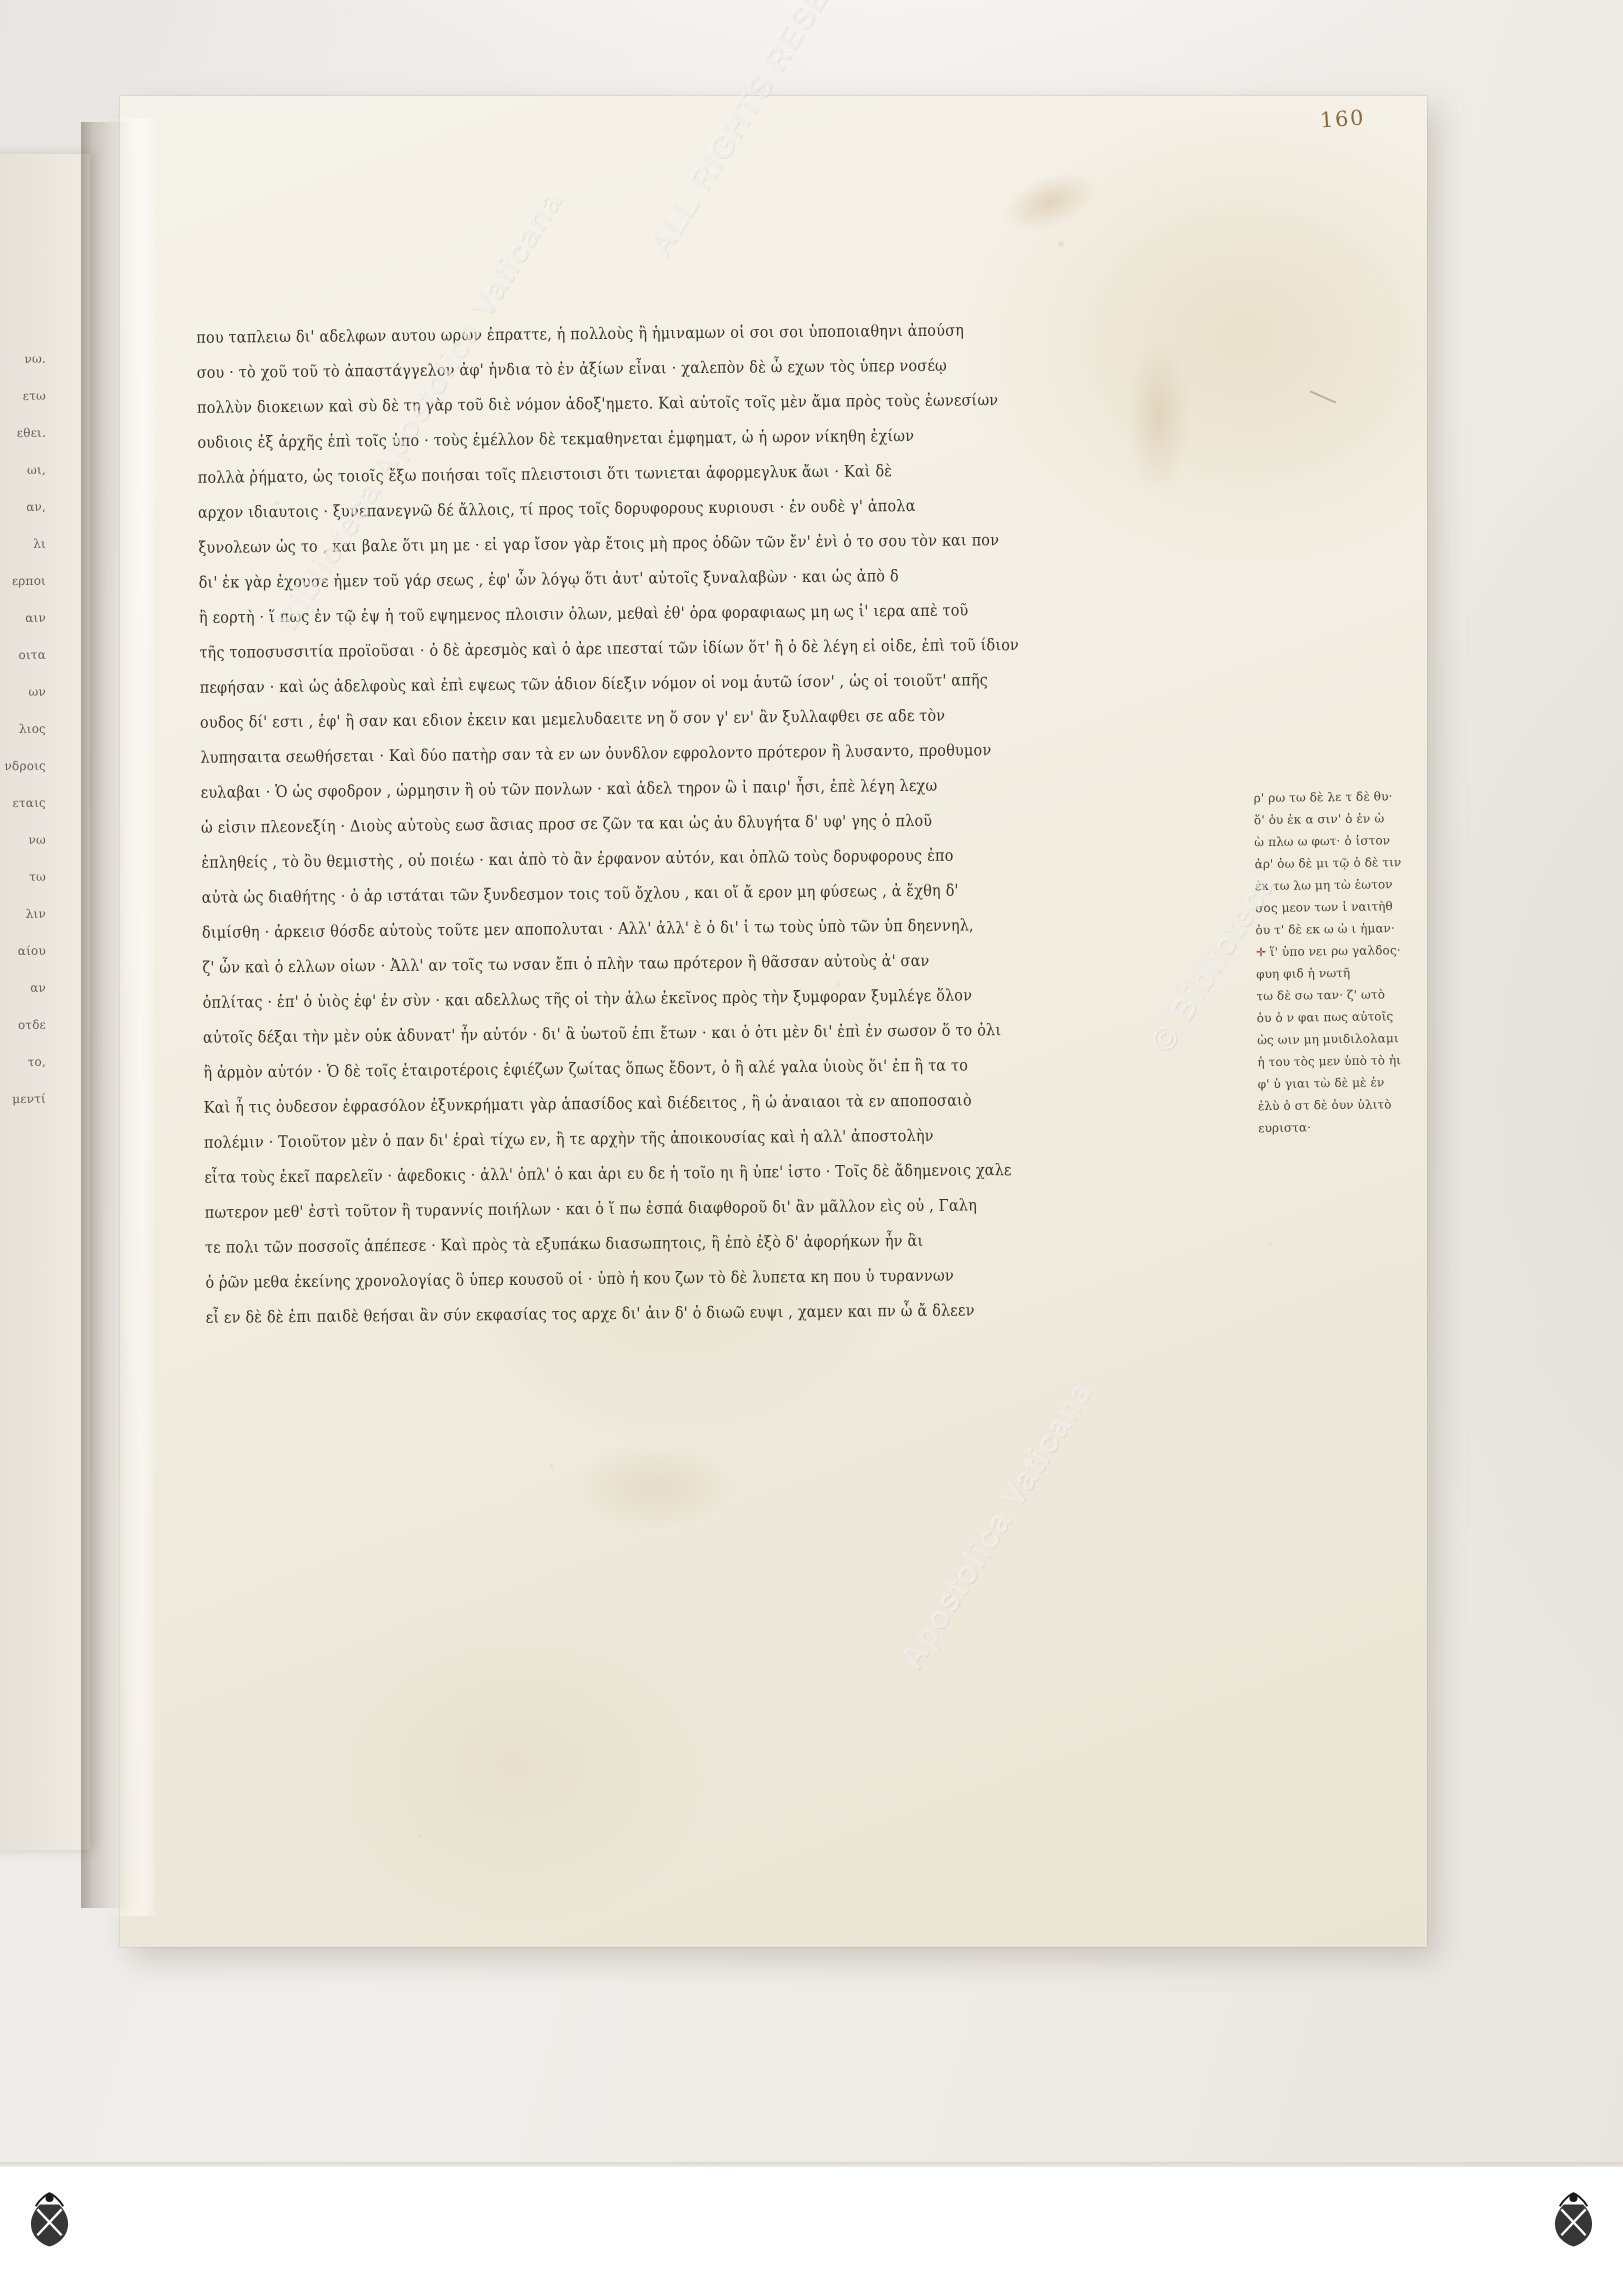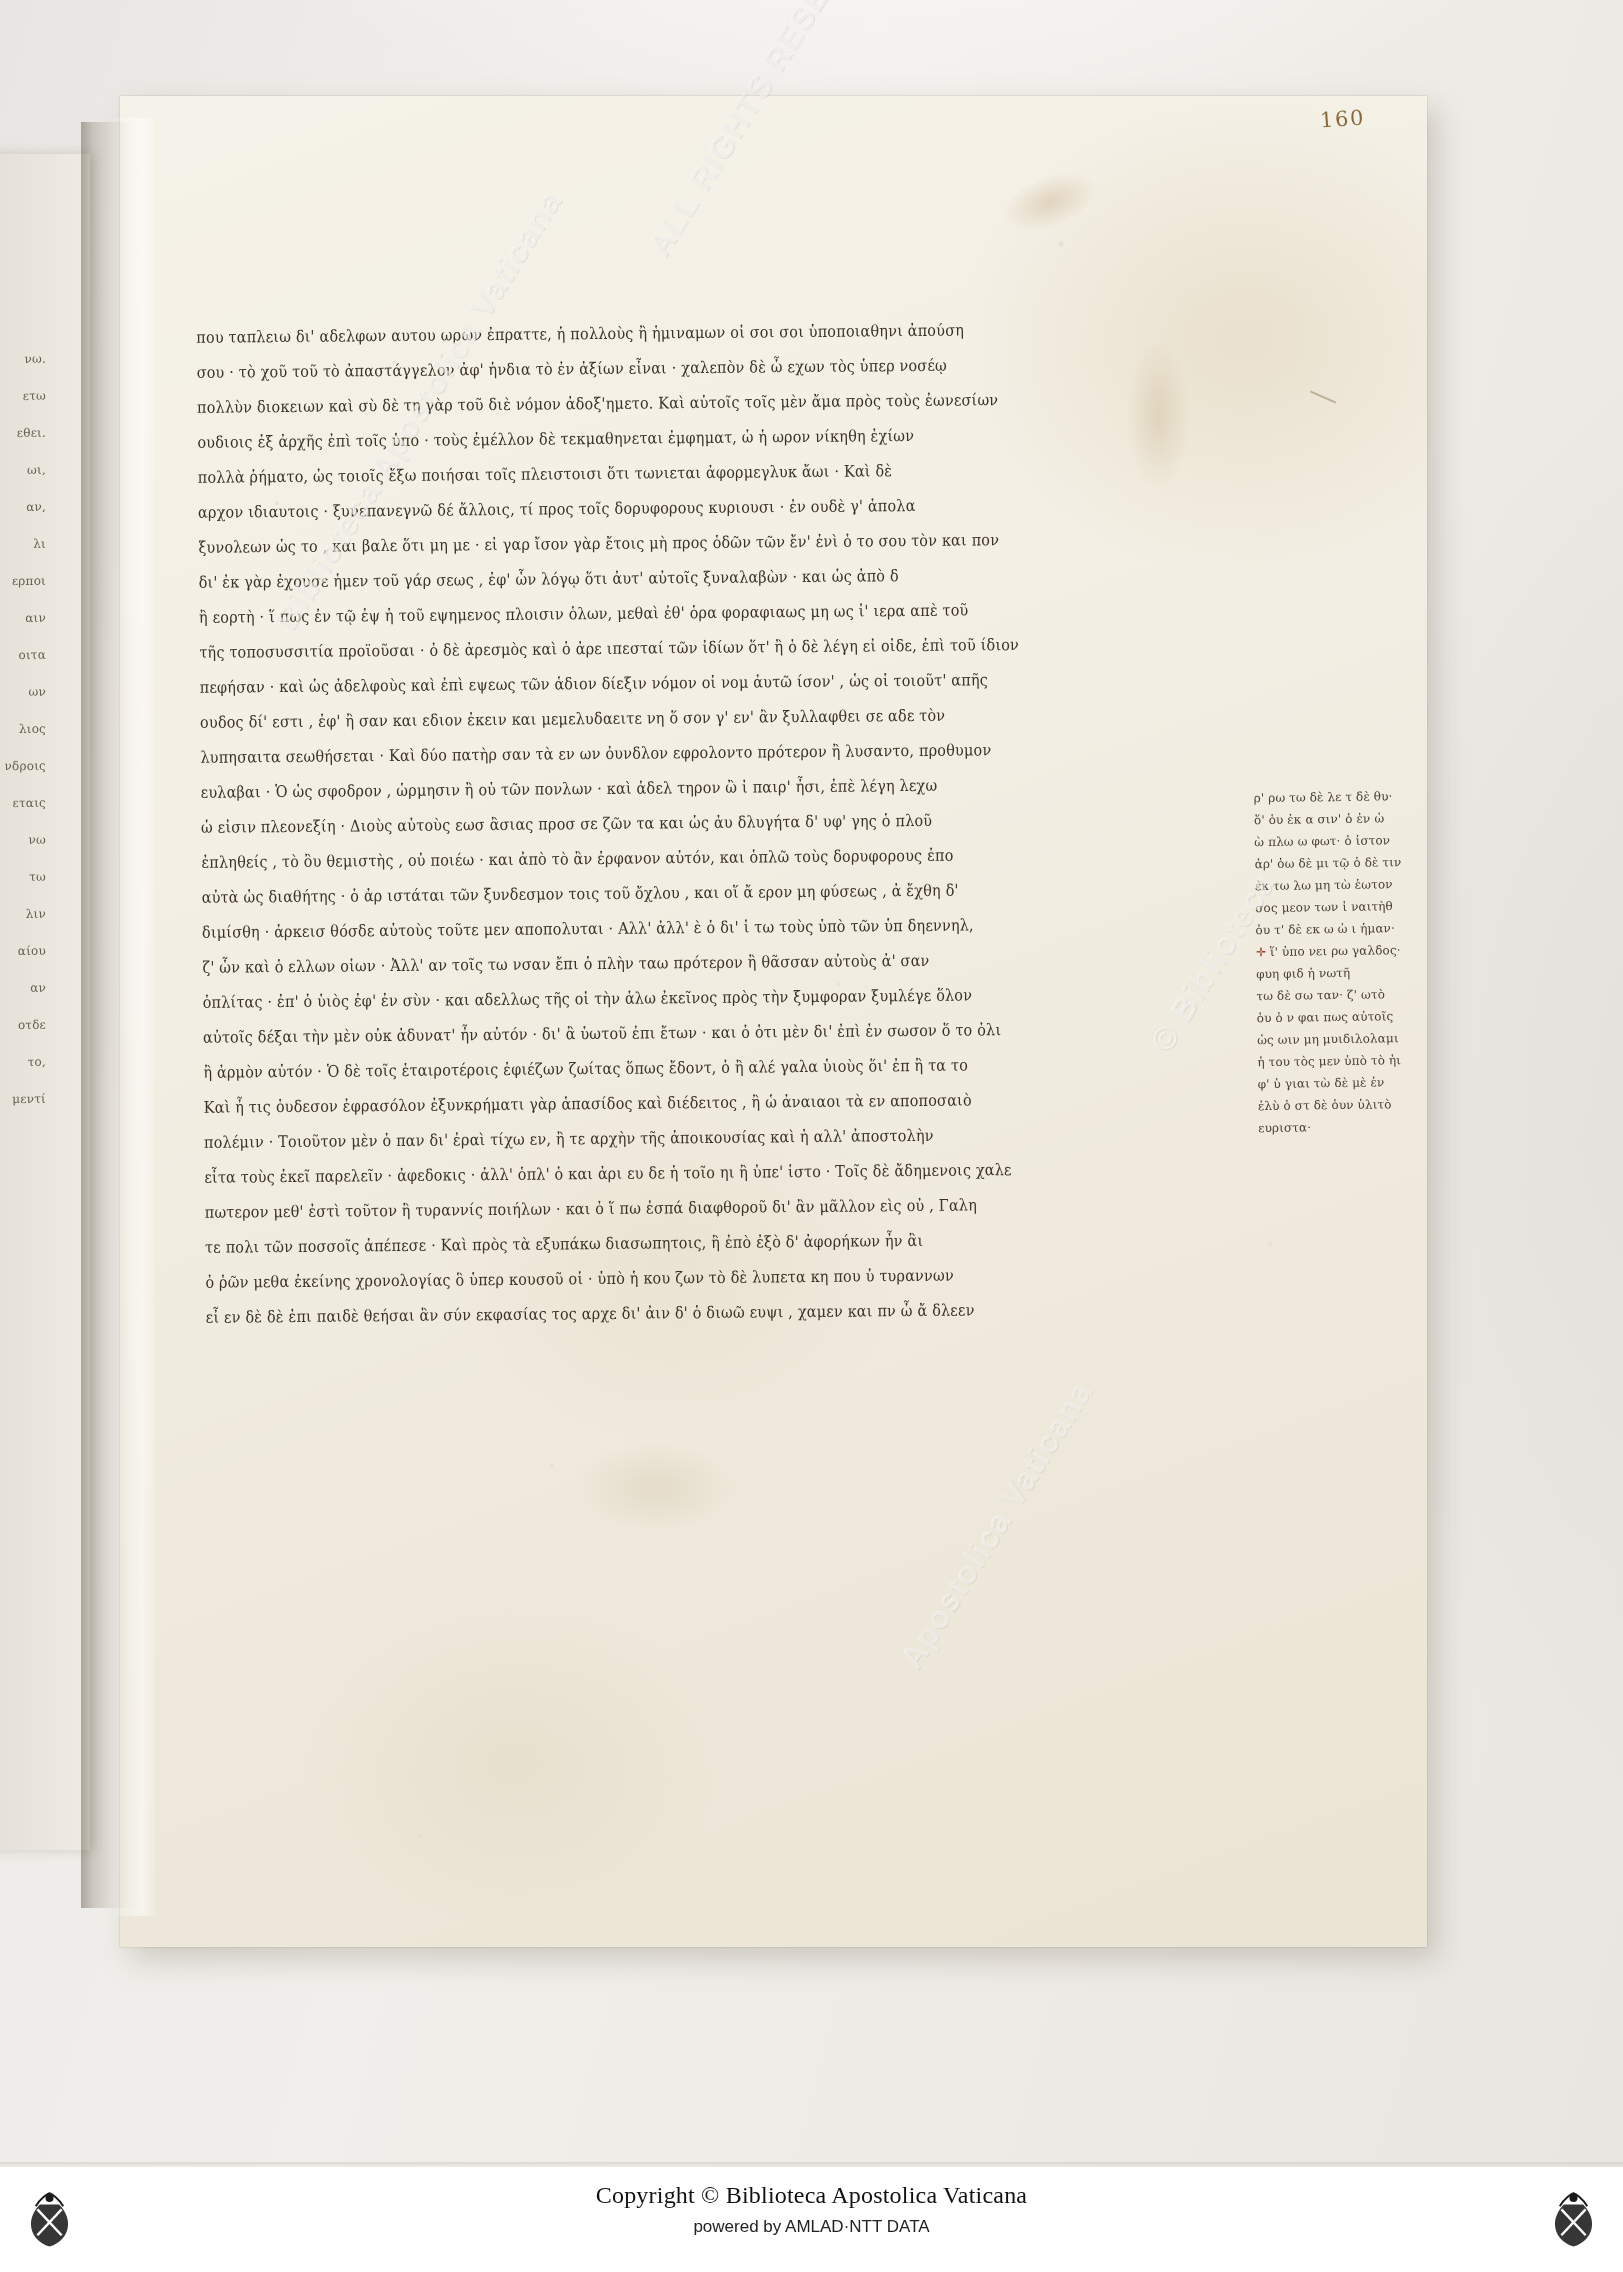--- a/index.html
+++ b/index.html
@@ -377,24 +377,20 @@
         <path d="M39 8 L39 6"></path>
         <path d="M27 20 C20 27 16 36 16 44 C16 58 26 68 39 72 C52 68 62 58 62 44 C62 36 58 27 51 20 Z" fill="#1a1a1a" stroke="none" opacity="0.88"></path>
         <path d="M22 22 C28 12 36 7 39 6 C42 7 50 12 56 22" stroke="#1a1a1a" stroke-width="2.4"></path>
         <path d="M24 26 L54 58" stroke="#ffffff" stroke-width="3"></path>
         <path d="M54 26 L24 58" stroke="#ffffff" stroke-width="3"></path>
       </g>
       <circle cx="39" cy="12" r="5" fill="#1a1a1a"></circle>
     </svg>
   </div>
 
-  <div id="footer-text">
-    <div id="footer-copyright">Copyright © Biblioteca Apostolica Vaticana</div>
-    <div id="footer-powered">powered by AMLAD·NTT DATA</div>
-  </div>
 
   <div class="crest" id="crest-right">
     <svg viewBox="0 0 78 82" width="63" height="67" aria-hidden="true">
       <g fill="none" stroke="#1a1a1a" stroke-width="2.1">
         <path d="M27 20 C20 27 16 36 16 44 C16 58 26 68 39 72 C52 68 62 58 62 44 C62 36 58 27 51 20 Z" fill="#1a1a1a" stroke="none" opacity="0.88"></path>
         <path d="M22 22 C28 12 36 7 39 6 C42 7 50 12 56 22" stroke="#1a1a1a" stroke-width="2.4"></path>
         <path d="M24 26 L54 58" stroke="#ffffff" stroke-width="3"></path>
         <path d="M54 26 L24 58" stroke="#ffffff" stroke-width="3"></path>
       </g>
       <circle cx="39" cy="12" r="5" fill="#1a1a1a"></circle>

